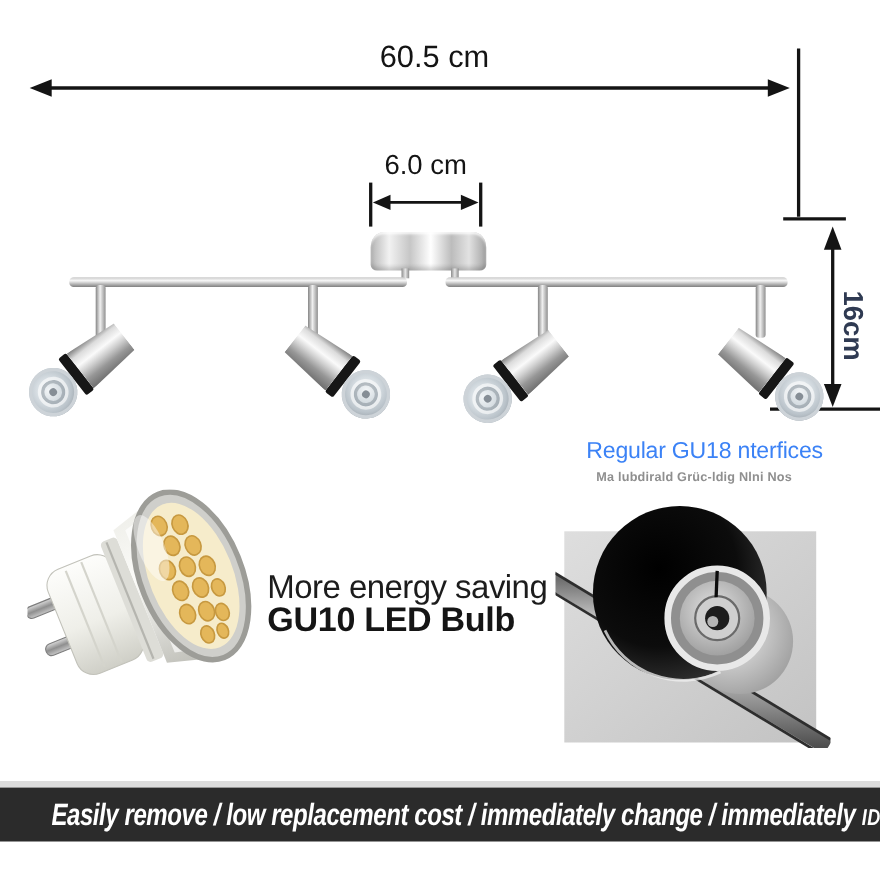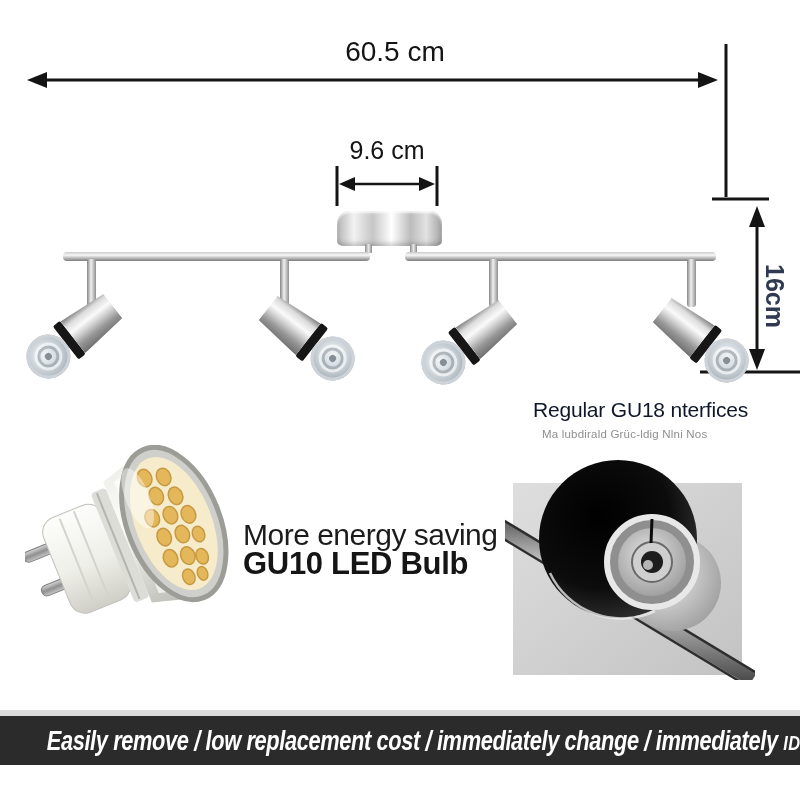--- a/index.html
+++ b/index.html
@@ -34,22 +34,22 @@
   .spot-head.rightdir .body{clip-path:polygon(0 12%,100% 0,100% 100%,0 88%);}
   .spot-head .ring{width:9px;height:42px;background:#161616;border-radius:2px;}
   .lens{position:relative;width:44px;height:44px;border-radius:50%;flex:0 0 44px;
     background:radial-gradient(circle at 45% 42%,#f2f5f7 0%,#d6dde2 32%,#bac3ca 58%,#939ba2 82%,#71787e 100%);
     box-shadow:inset 0 0 0 3px #cdd3d8;}
   .lens-ring{position:absolute;inset:8px;border-radius:50%;
     border:3px solid rgba(255,255,255,.6);box-shadow:inset 0 0 0 3px rgba(120,130,140,.45);}
   .lens-dot{position:absolute;width:7px;height:7px;border-radius:50%;background:#868e96;
     top:50%;left:50%;transform:translate(-50%,-50%);}
   
-  .if-title{position:absolute;left:533px;top:398px;font-size:21px;letter-spacing:-0.2px;color:#0f172a;}
-  .if-sub{position:absolute;left:542px;top:428px;font-size:11.5px;font-weight:400;color:#8f8f8f;
+  .if-title{position:absolute;left:533px;top:398px;font-size:21px;letter-spacing:-0.2px;color:#3b82f6;}
+  .if-sub{position:absolute;left:542px;top:428px;font-size:11.5px;font-weight:700;color:#8f8f8f;
     letter-spacing:.2px;filter:blur(.6px);}
   
   .bulb-line1{position:absolute;left:243px;top:514px;font-size:31px;font-weight:600;letter-spacing:-.3px;color:#151515;margin-top:32px;}
   .bulb-line2{position:absolute;left:243px;top:518px;font-size:30px;font-weight:400;letter-spacing:-.5px;color:#1c1c1c;}
   
   .banner{position:absolute;left:0;top:710px;width:800px;height:49px;background:#2b2b2b;
     border-top:6px solid #dcdcdc;display:flex;align-items:center;padding-left:28px;}
   .banner-text{white-space:nowrap;padding-left:24px;color:#ffffff;
     font-style:italic;font-weight:800;font-size:28px;letter-spacing:-.5px;
     transform:scaleX(.78);transform-origin:left center;}
@@ -77,21 +77,21 @@
     <g fill="#141414" stroke="#141414">
       <line x1="712" y1="199" x2="769" y2="199" stroke-width="3"></line>
       <line x1="757" y1="222" x2="757" y2="354" stroke-width="3"></line>
       <polygon points="757,206 749,227 765,227" stroke="none"></polygon>
       <polygon points="757,370 749,349 765,349" stroke="none"></polygon>
       <line x1="700" y1="372" x2="800" y2="372" stroke-width="3"></line>
     </g>
   </svg>
 
   <div class="dim-label dim-width">60.5 cm</div>
-  <div class="dim-label dim-canopy">9.6 cm</div>
+  <div class="dim-label dim-canopy">6.0 cm</div>
   <div class="dim-label dim-height">16cm</div>
 
   <div class="canopy"></div>
   <div class="pin" style="left:365px"></div>
   <div class="pin" style="left:410px"></div>
   <div class="bar left"></div>
   <div class="bar right"></div>
 
   <div class="stem" style="left:87px"></div>
   <div class="stem" style="left:280px"></div>

